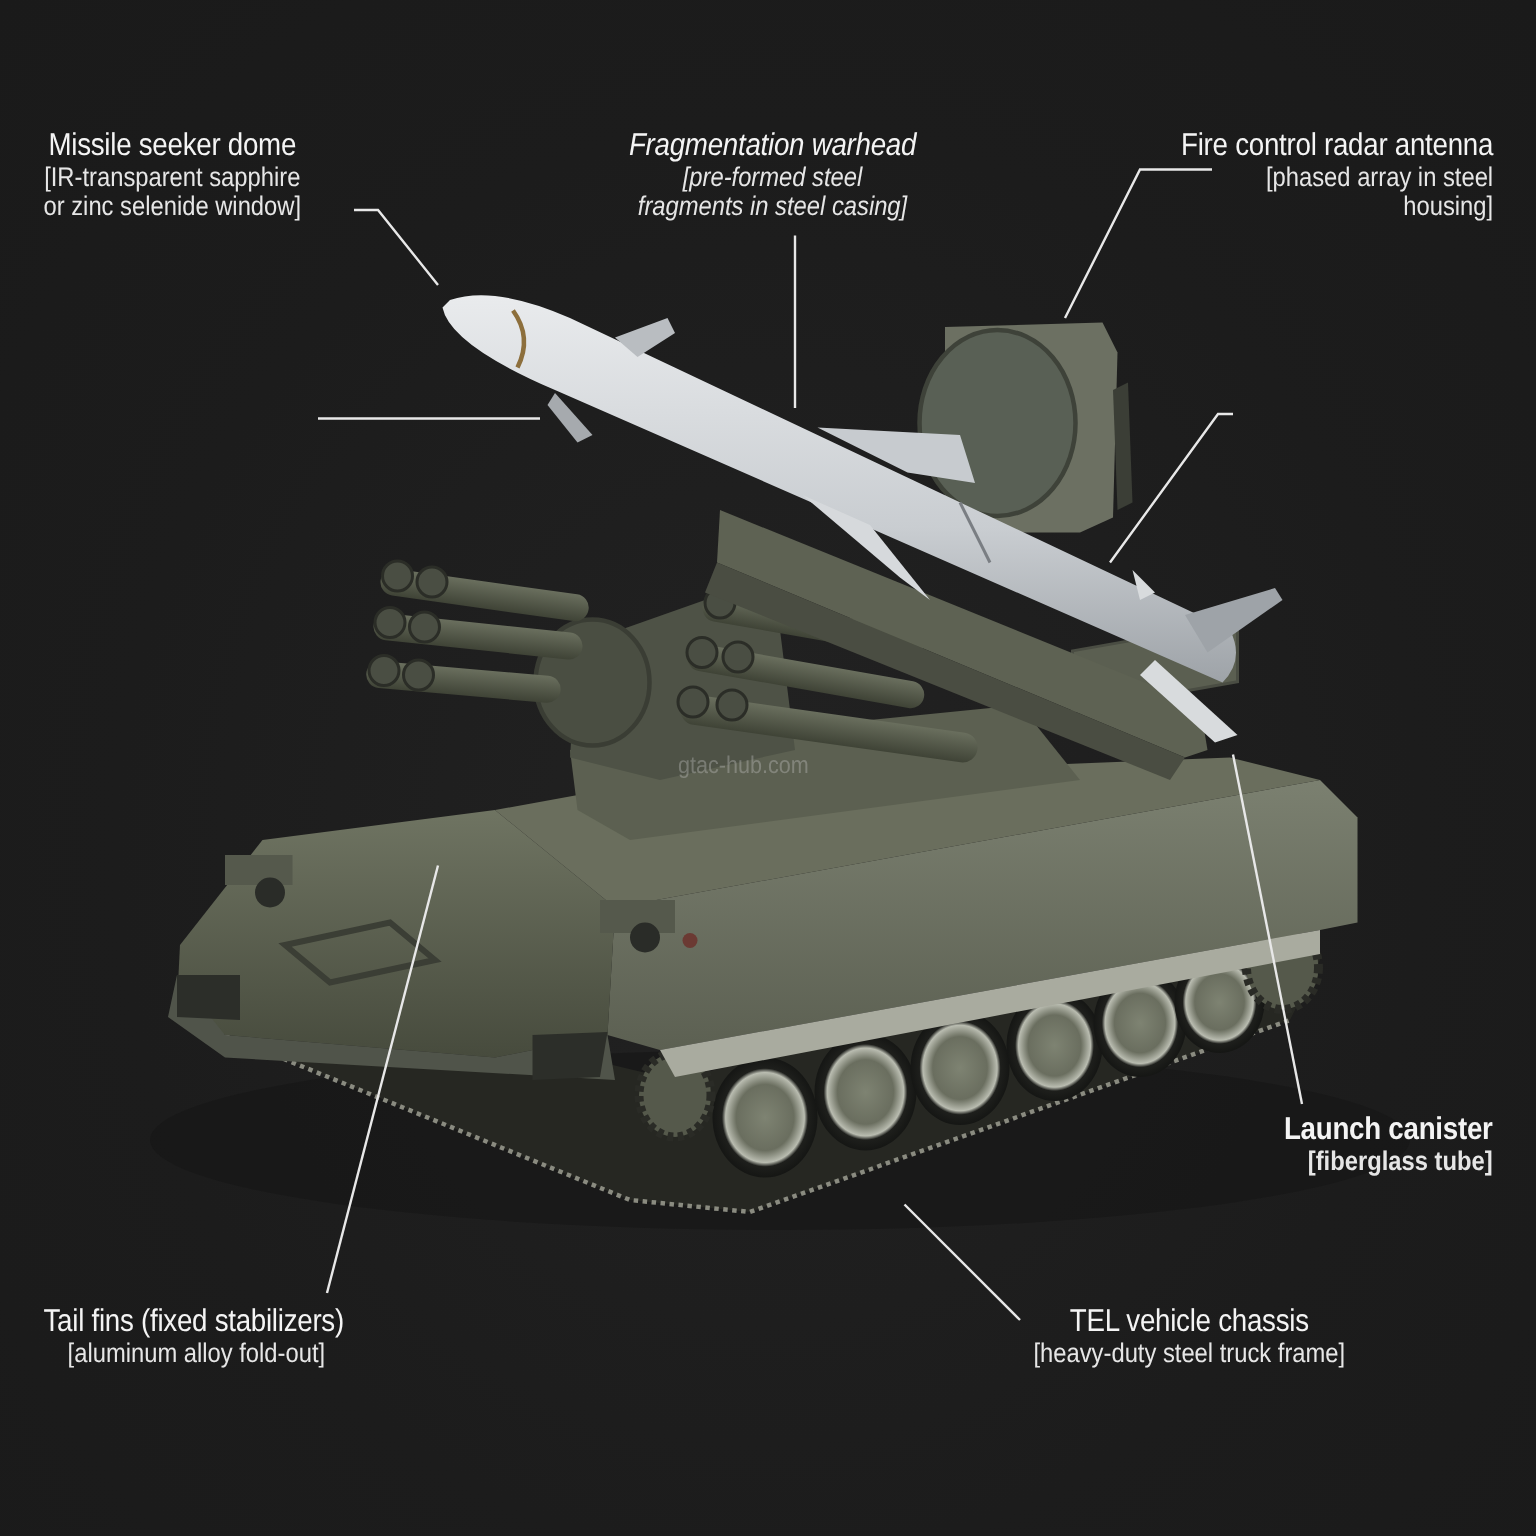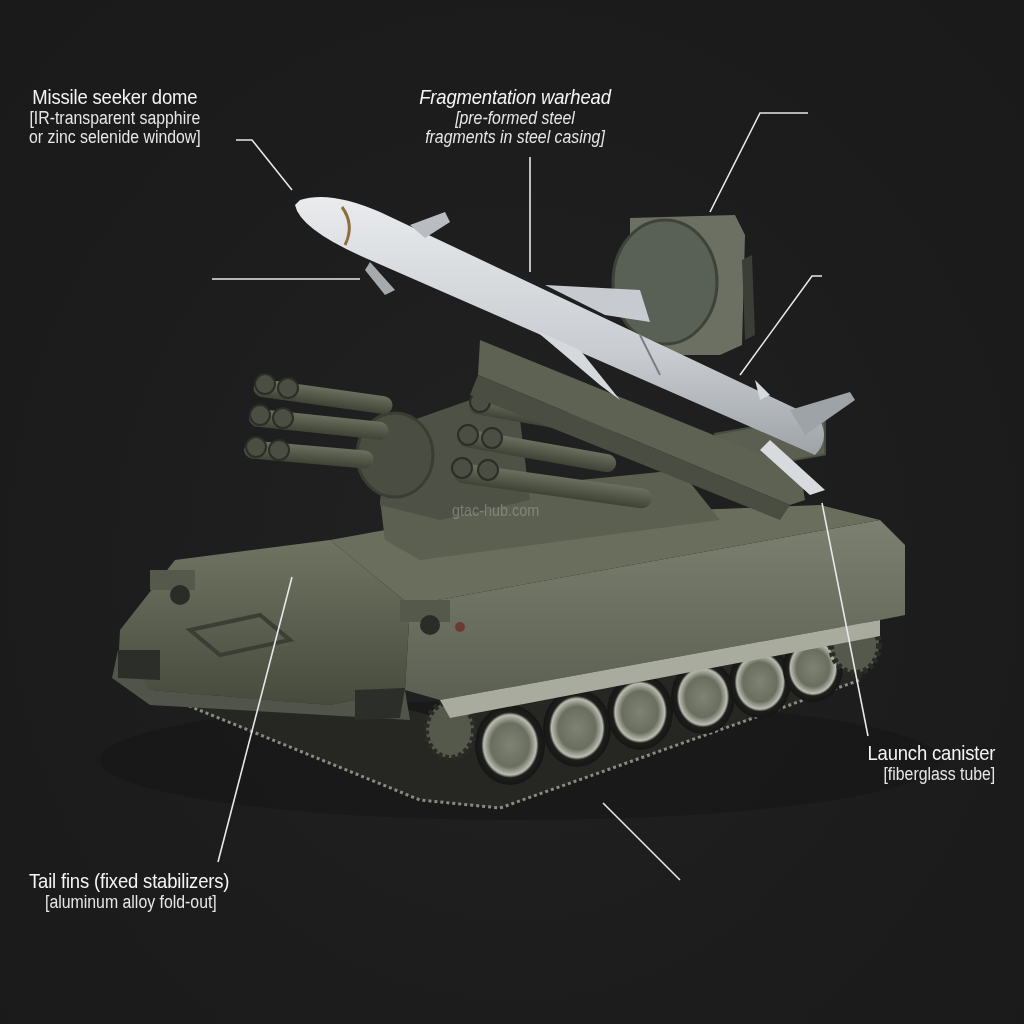--- a/index.html
+++ b/index.html
@@ -166,27 +166,36 @@
   <span class="desc">[IR-transparent sapphire</span>
   <span class="desc">or zinc selenide window]</span>
 </div>
 
 <div class="label center" style="left:385px; top:86px; width:260px;">
   <span class="title">Fragmentation warhead</span>
   <span class="desc">[pre-formed steel</span>
   <span class="desc">fragments in steel casing]</span>
 </div>
 
-
-
-
-<div class="label right" style="right:29px; top:742px;">
+<div class="label right" style="right:29px; top:86px;">
+  <span class="title">Fire control radar antenna</span>
+  <span class="desc">[phased array in steel</span>
+  <span class="desc">housing]</span>
+</div>
+
+
+
+<div class="label right" style="right:29px; top:742px;font-weight:bold;">
   <span class="title">Launch canister</span>
   <span class="desc">[fiberglass tube]</span>
 </div>
 
 <div class="label left" style="left:29px; top:870px;">
   <span class="title">Tail fins (fixed stabilizers)</span>
   <span class="desc" style="padding-left:4px;">[aluminum alloy fold-out]</span>
 </div>
 
+<div class="label left" style="left:689px; top:870px;">
+  <span class="title">TEL vehicle chassis</span>
+  <span class="desc">[heavy-duty steel truck frame]</span>
+</div>
 
 </div>
 
 </body></html>

